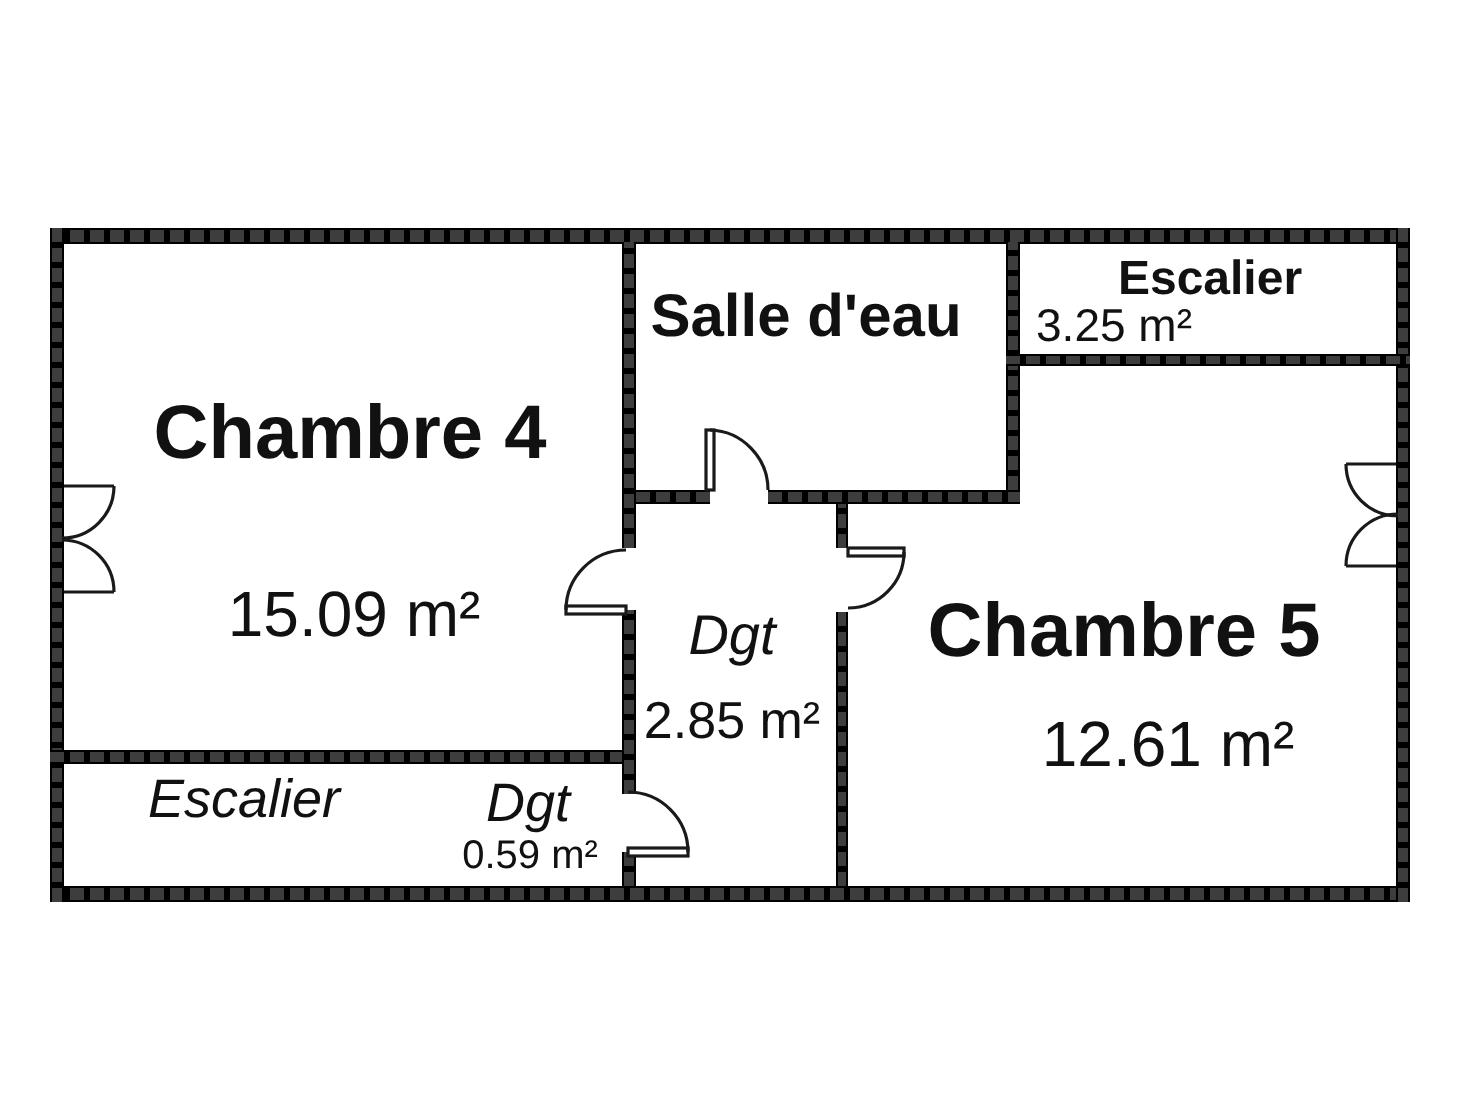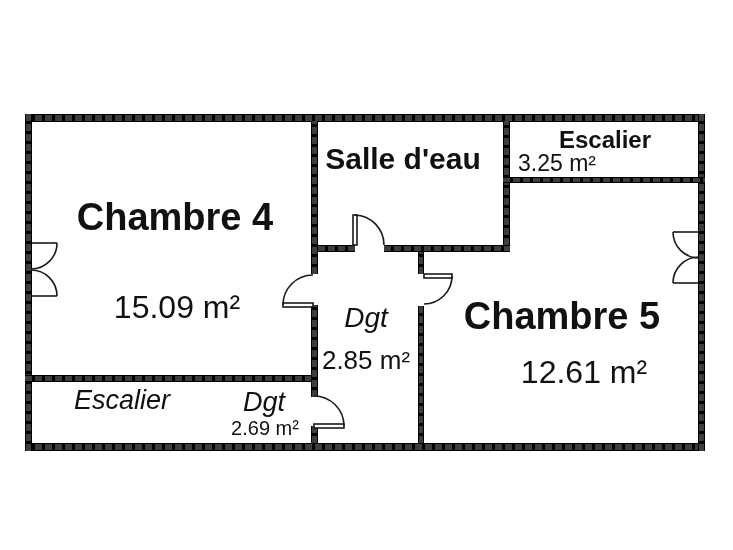--- a/index.html
+++ b/index.html
@@ -92,15 +92,15 @@
 
   <div class="lbl room-big" style="left:562px;top:316px;">Chambre 5</div>
   <div class="lbl area-big" style="left:584px;top:372px;text-align:center;">12.61 m²</div>
 
   <div class="lbl ital-lg" style="left:366px;top:318px;">Dgt</div>
   <div class="lbl area-mid" style="left:366px;top:360px;">2.85 m²</div>
 
   <div class="lbl ital-md" style="left:122px;top:400px;">Escalier</div>
 
   <div class="lbl ital-md" style="left:264px;top:402px;">Dgt</div>
-  <div class="lbl area-tny" style="left:265px;top:428px;">2.69 m²</div>
+  <div class="lbl area-tny" style="left:265px;top:428px;">0.59 m²</div>
 
 </div>
 
 </body></html>

